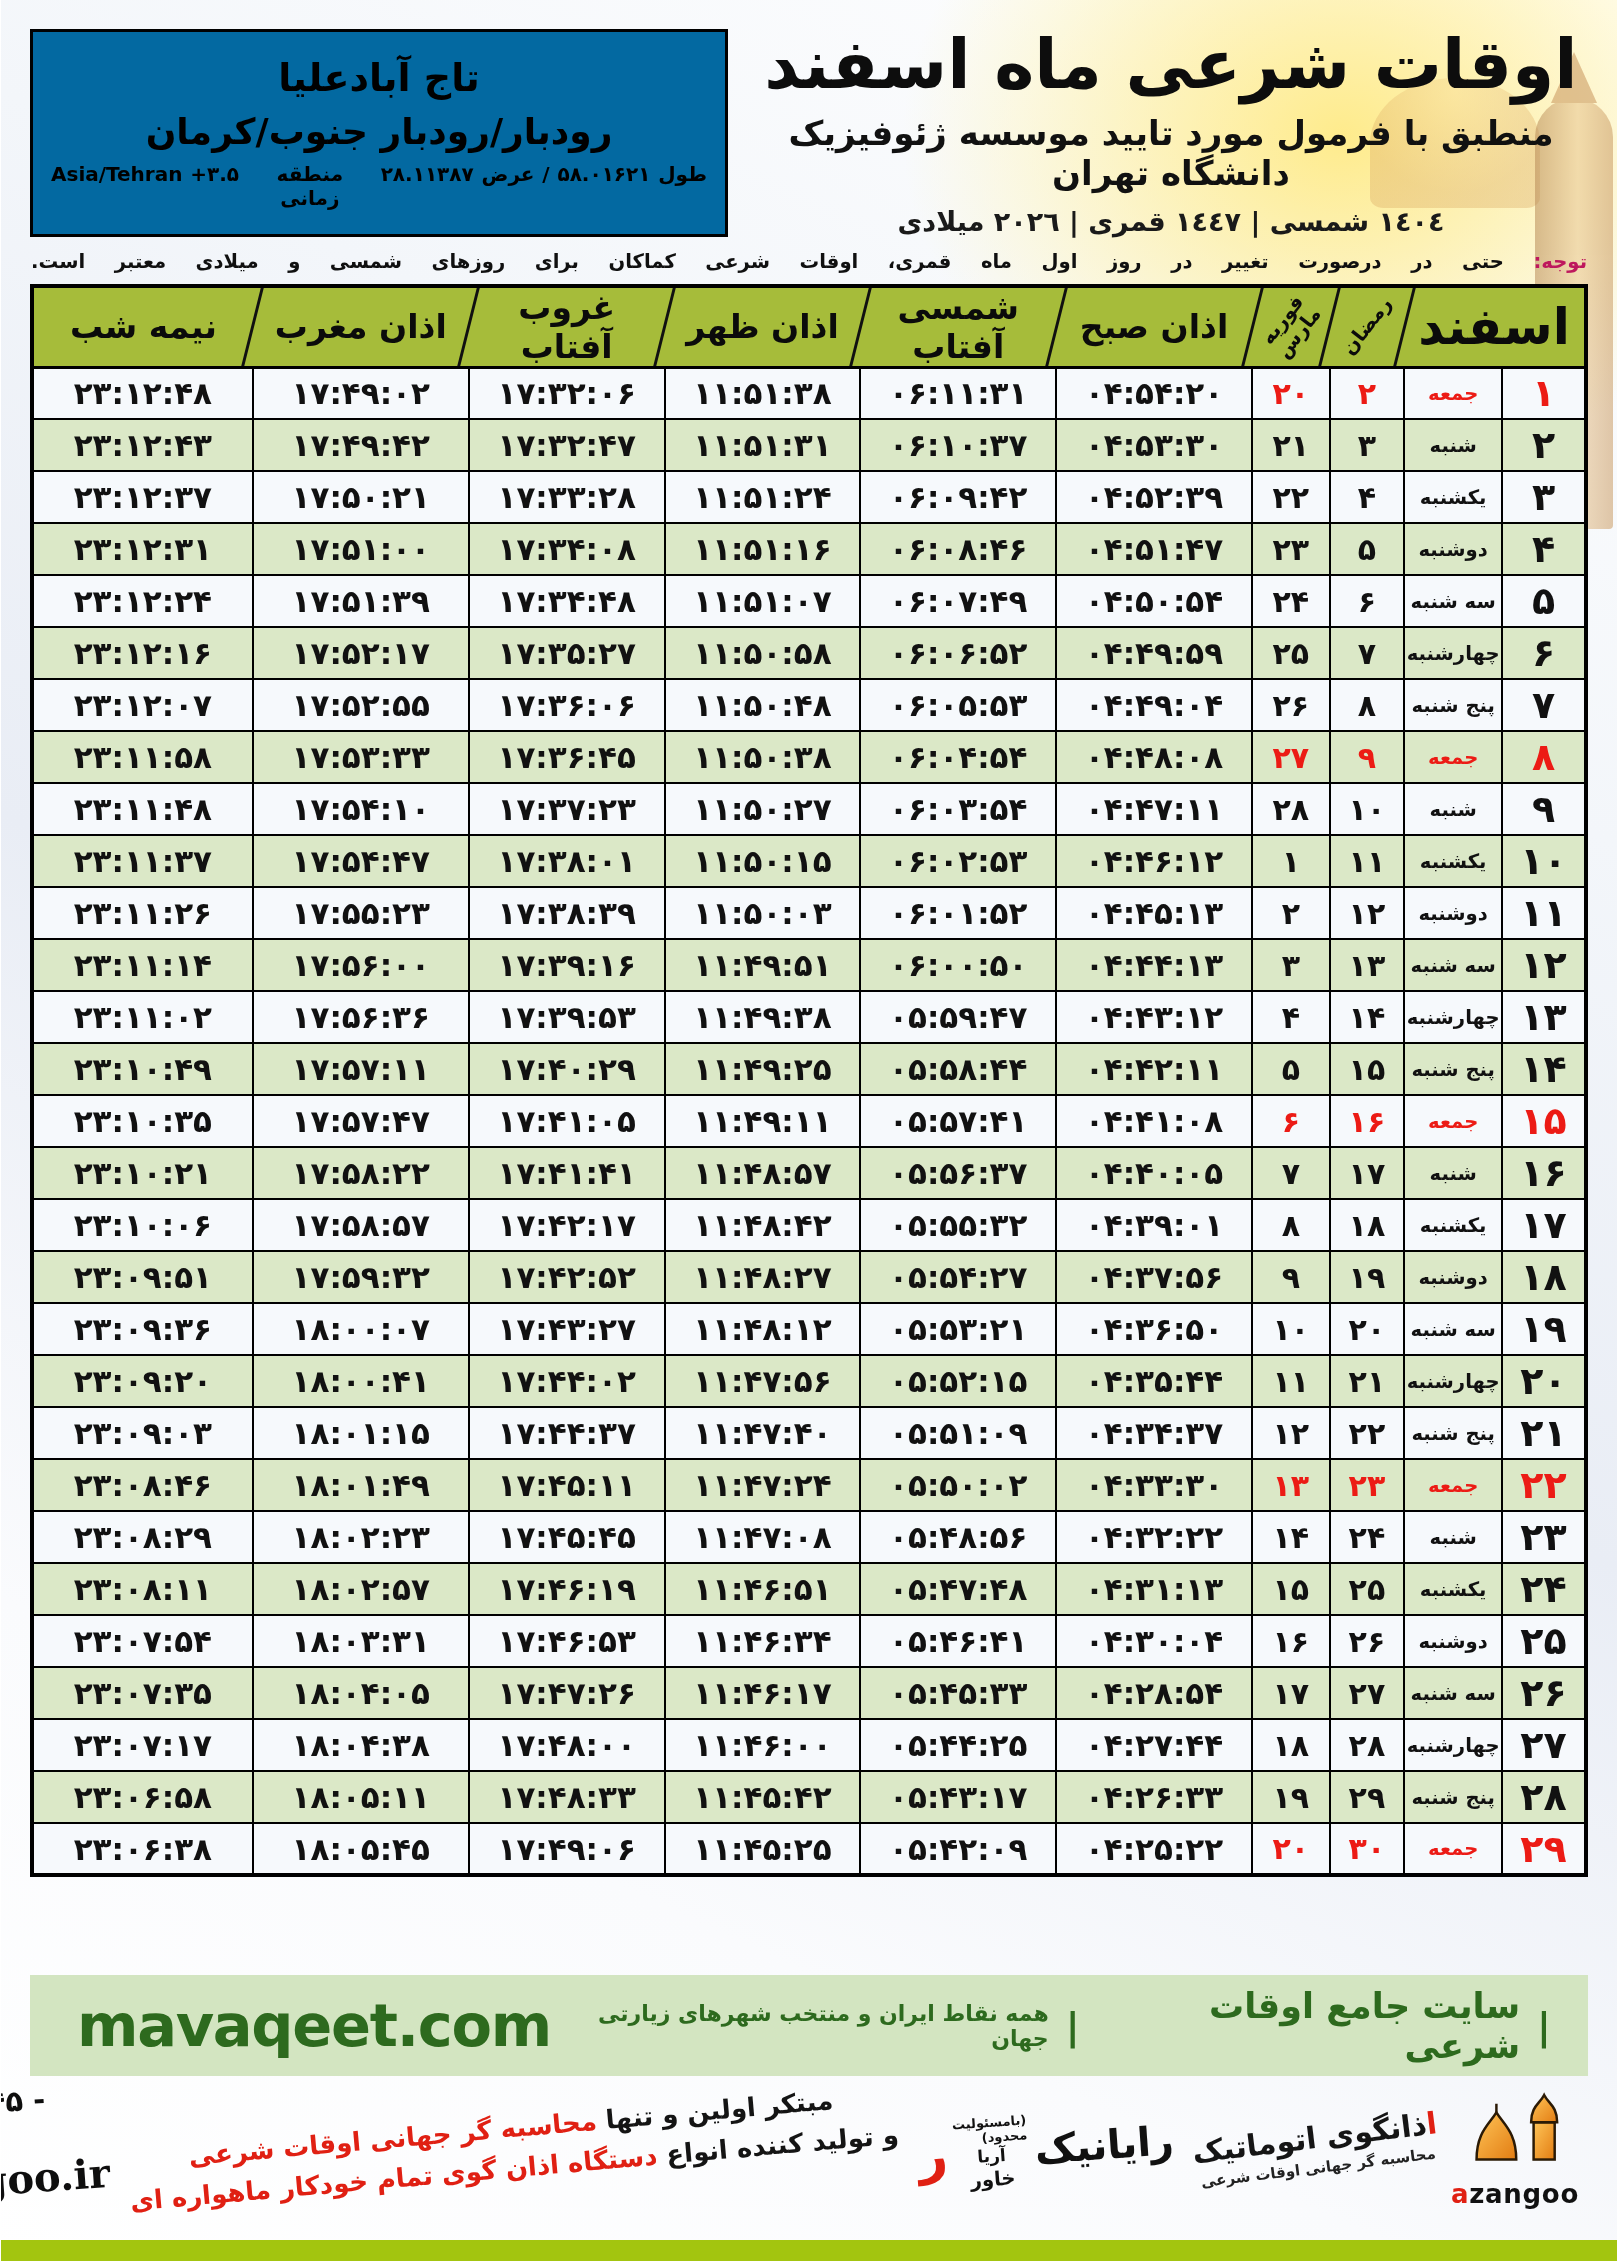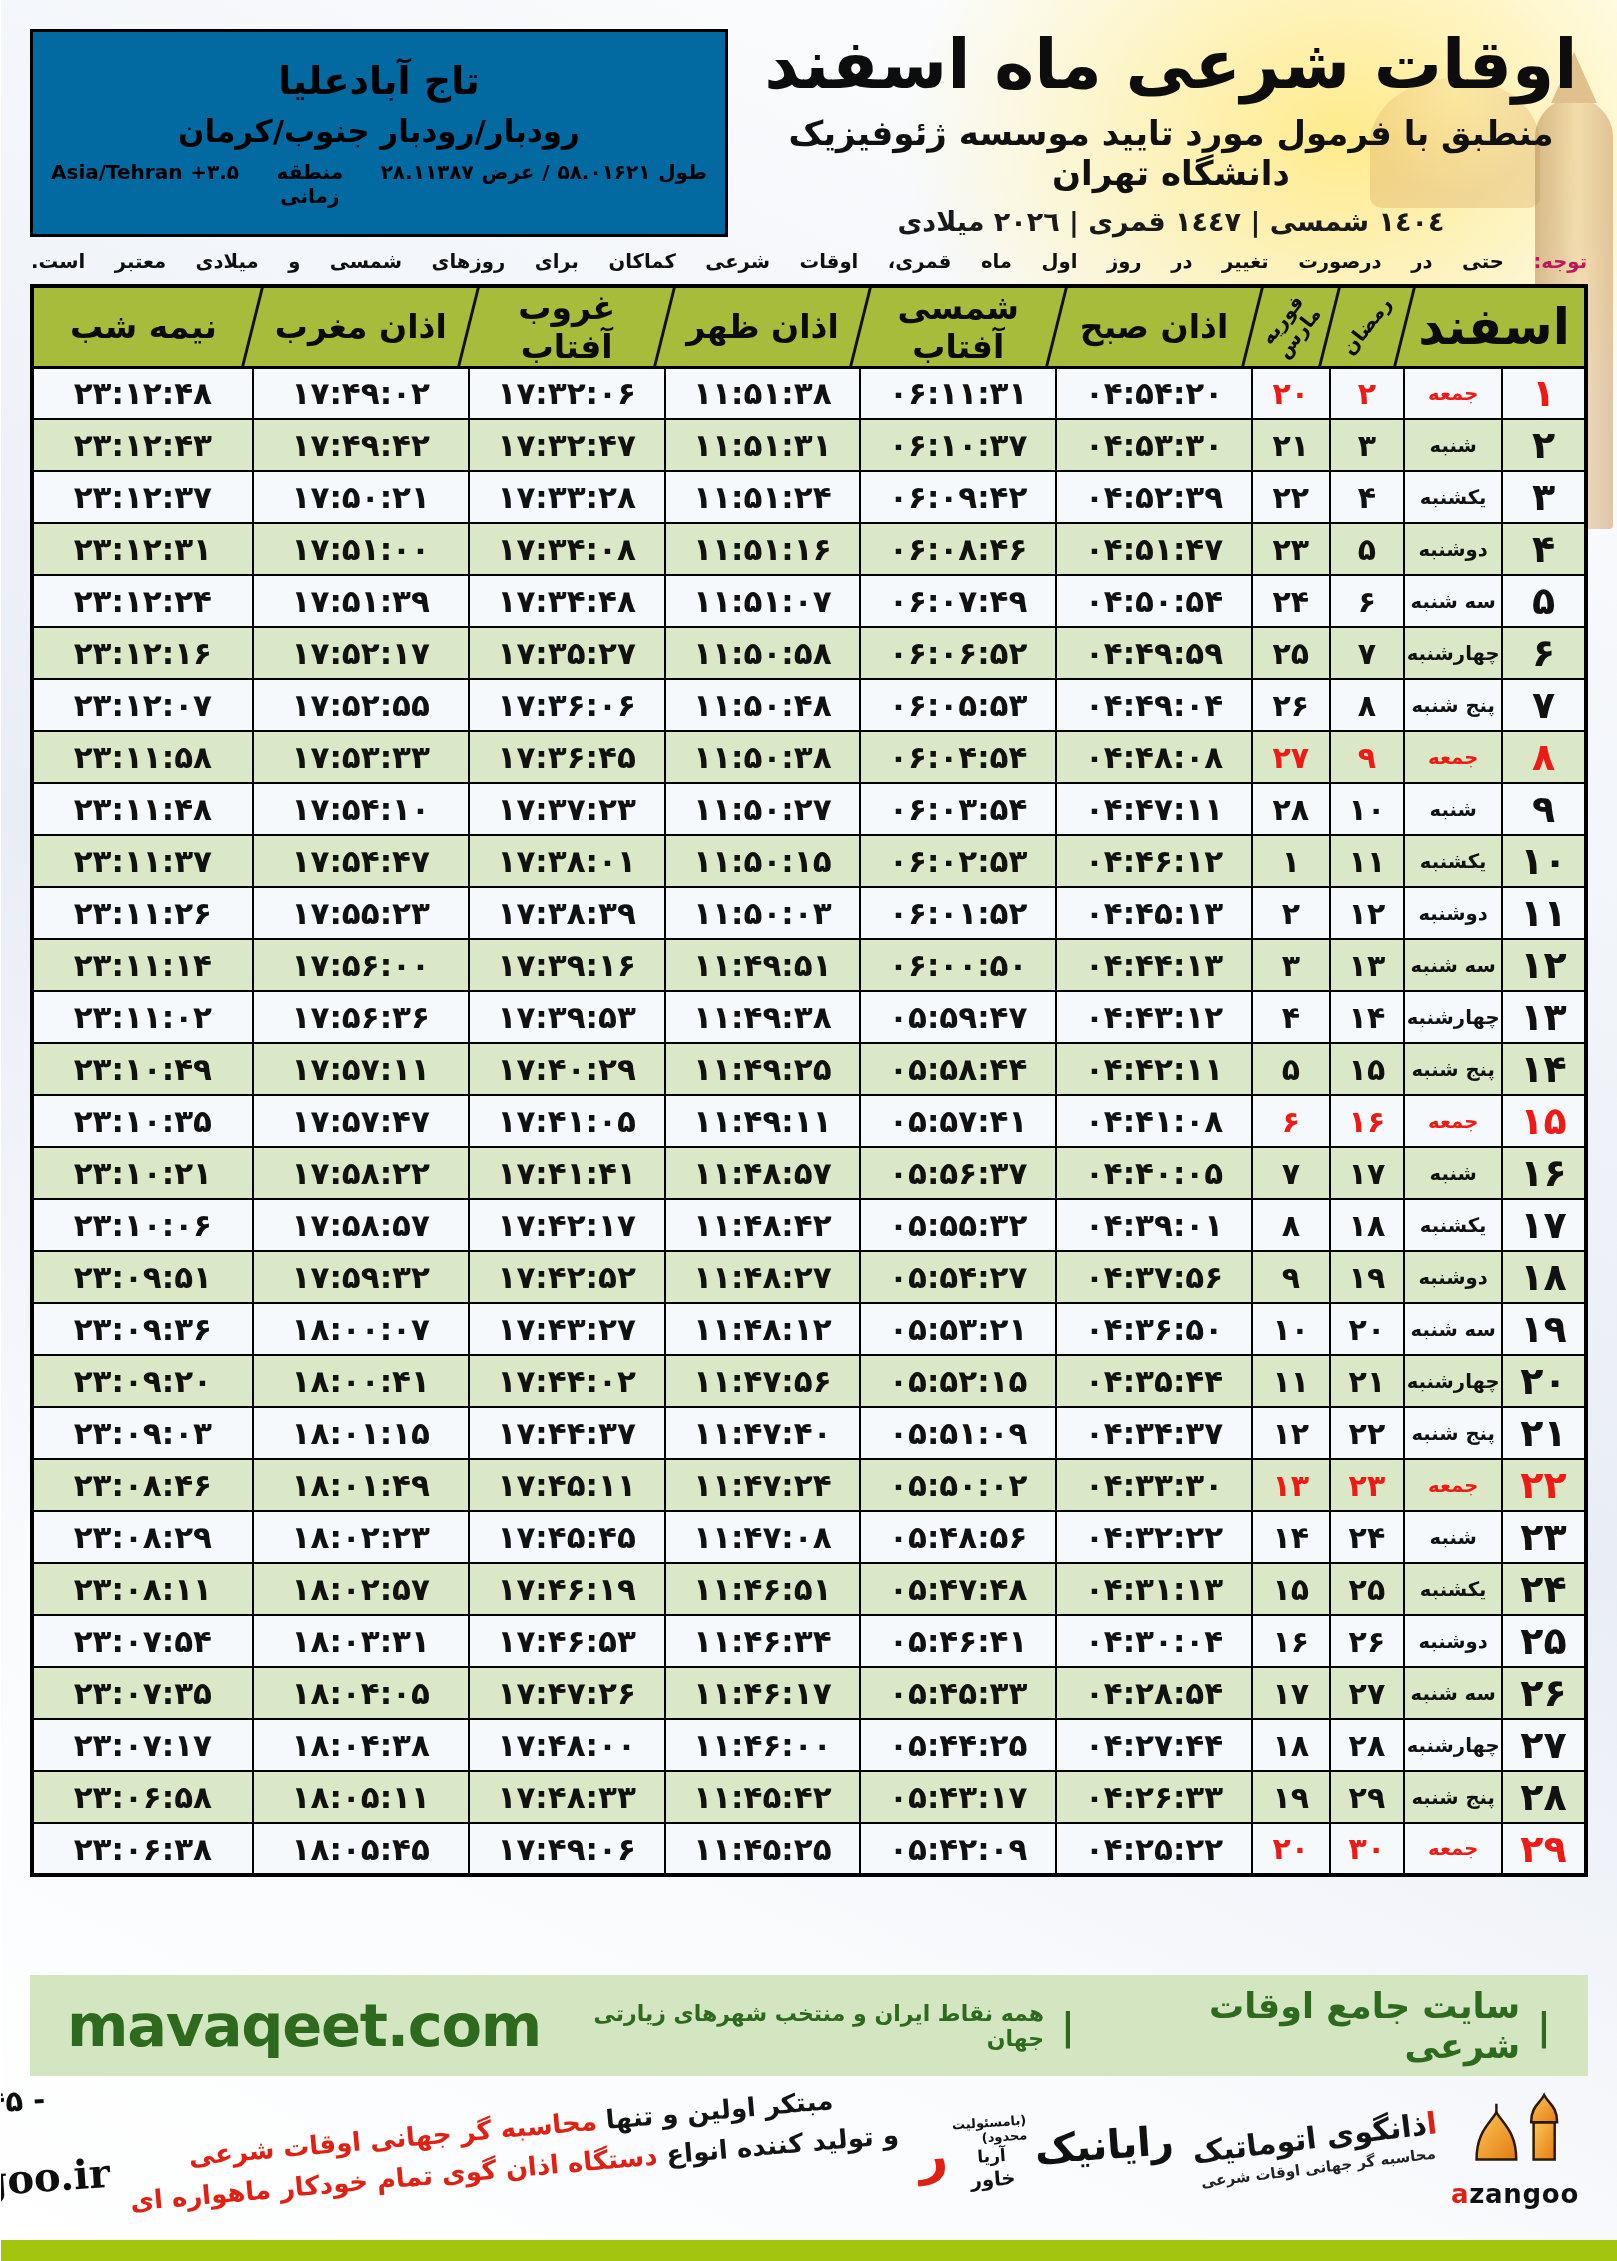--- a/index.html
+++ b/index.html
@@ -35,21 +35,21 @@
   .title-block { flex: 1; display: flex; flex-direction: column; text-align: center; gap: 13px; }
   .page-title { font-size: 68px; font-weight: 900; color: #0d0d0d; line-height: 1.05; }
   .page-subtitle { font-size: 34px; font-weight: 800; color: #111; }
   .page-years { font-size: 27px; font-weight: 700; color: #1a1a1a; }
   .loc-box {
     width: 698px; background: #0369a1; border: 3.3px solid #000;
     display: flex; flex-direction: column; justify-content: center; align-items: center;
     gap: 10.4px; padding: 13px 18px; text-align: center;
   }
   .loc-name { font-size: 38px; font-weight: 800; }
-  .loc-region { font-size: 31px; font-weight: 700; }
+  .loc-region { font-size: 36px; font-weight: 700; }
   .loc-coords { font-size: 20px; font-weight: 700; display: flex; gap: 7.8px; align-items: baseline; flex-wrap: nowrap; }
 
   .notice { margin: 9px 31px 10.4px; font-size: 19.6px; font-weight: 600; color: #101010; text-align: justify; text-align-last: justify; white-space: nowrap; display: flex; justify-content: space-between; }
   .notice-inner { width: 100%; display: inline-block; text-align: justify; text-align-last: justify; }
   .notice-label { color: #be185d; font-weight: 800; }
 
   
   table.sharia { width: calc(100% - 60px); margin: 0 30px; border-collapse: collapse; table-layout: fixed; border: 4.6px solid #000; background: #fff; }
   thead th { background: #a6bc3a; height: 81px; position: relative; font-weight: 800; color: #0b0b0b; vertical-align: middle; border-bottom: 3.9px solid #000; }
   thead th:not(:first-child)::before {
@@ -73,21 +73,21 @@
   .banner {
     margin: 98px 30px 0; height: 101px; background: #d3e5c1;
     display: flex; align-items: center; justify-content: space-between; padding: 0 37px;
     color: #2d6a1e;
   }
   .banner-right { display: flex; align-items: center; gap: 17px; }
   .banner-brand { font-size: 56px; font-weight: 900; }
   .banner-sep { font-size: 38px; font-weight: 800; }
   .banner-tag1 { font-size: 35px; font-weight: 800; }
   .banner-tag2 { font-size: 22px; font-weight: 700; }
-  .banner-url { font-size: 59px; font-weight: 900; letter-spacing: -1.3px; direction: ltr; }
+  .banner-url { font-size: 59px; font-weight: 900; letter-spacing: -1.3px; direction: ltr; margin-left: 10px; }
 
   
   .foot { margin: 11.7px 39px 0; height: 121px; display: flex; align-items: center; justify-content: space-between; gap: 19.6px; }
   .az-block { display: flex; align-items: center; gap: 11.7px; }
   .az-art { display: flex; flex-direction: column; align-items: center; }
   .az-latin { font-size: 26px; font-weight: 900; direction: ltr; letter-spacing: 0.7px; color: #111; }
   .az-latin .a-red { color: #e02013; }
   .az-fa { text-align: center; transform: rotate(-7deg); }
   .az-fa-title { font-size: 30px; font-weight: 900; color: #151515; white-space: nowrap; }
   .az-fa-title .red { color: #e02013; }

